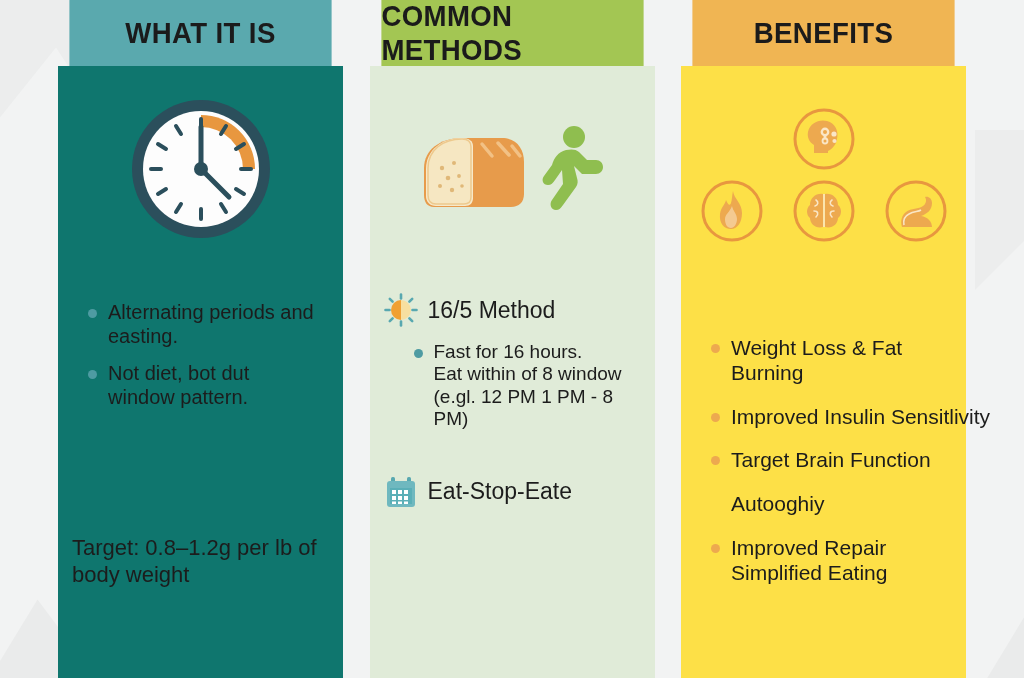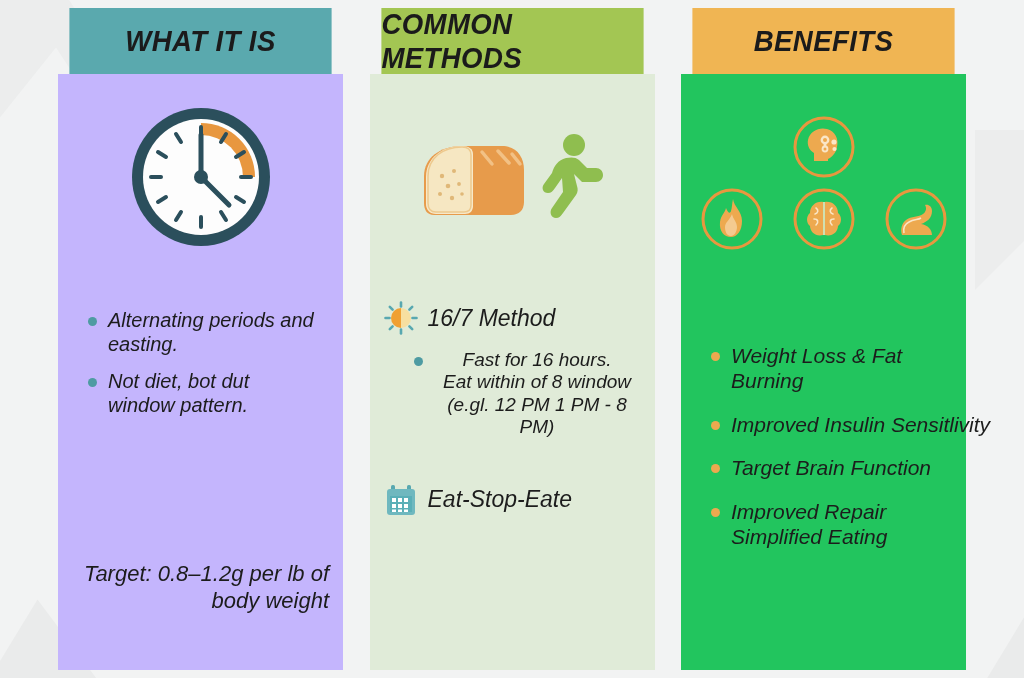--- a/index.html
+++ b/index.html
@@ -24,47 +24,46 @@
     clip-path:polygon(0 100%, 45% 35%, 100% 100%); background:#eaebeb; }
   .chev.c3 { width:160px; height:160px; left:975px; top:130px;
     clip-path:polygon(0 0, 50% 0, 100% 60%, 100% 100%, 50% 50%, 0 100%); }
   .chev.c4 { width:150px; height:170px; left:980px; top:520px;
     clip-path:polygon(0 100%, 48% 30%, 100% 100%); background:#eaebeb; }
 
   
   .board {
     position:absolute; inset:0; z-index:2;
     display:flex; justify-content:space-between;
-    padding:8px 58px;
-    font-style:italic;
+    padding:0 58px;
   }
   .col {
     width:285px;
     display:flex; flex-direction:column;
     position:relative;
   }
   .col-header {
     height:66px;
     display:flex; align-items:center; justify-content:center;
     font-weight:bold;
     font-size:30px;
     letter-spacing:0.4px;
     color:#1b1b1b;
     text-transform:uppercase;
     font-stretch:condensed;
     transform:scaleX(0.92);
   }
   .col-body { flex:1; padding:0; position:relative; }
 
   .col-what .col-header { background:#5aa9ae; }
-  .col-what .col-body   { background:#c4b5fd; }
+  .col-what .col-body   { background:#0f766e; }
   .col-methods .col-header { background:#a3c653; }
   .col-methods .col-body   { background:#e0ebd8; }
   .col-benefits .col-header { background:#f0b553; }
-  .col-benefits .col-body   { background:#22c55e; }
+  .col-benefits .col-body   { background:#fde047; }
 
   
   .hero { display:flex; align-items:center; justify-content:center; }
   .hero-clock { height:205px; }
   .hero-bread { height:205px; }
   .hero-badges { height:210px; }
 
   
   .clock { position:relative; width:152px; height:152px; }
   .clock svg { display:block; }
@@ -94,42 +93,41 @@
     left:2px; top:8px;
     width:9px; height:9px;
     border-radius:50%;
   }
   .col-what .blist li:before     { background:#4e9ba2; }
   .col-methods .blist li:before  { background:#4e9ba2; }
   .col-benefits .blist li:before { background:#eda94f; }
   .blist li.nobullet:before { display:none; }
 
   .target {
-    text-align:right;
+    text-align:left;
     font-size:22px;
     line-height:1.22;
     color:#1c1c1c;
     font-stretch:condensed;
     padding:0 14px;
-    margin-top:18px;
   }
 
   
   .method { padding:0 10px 0 14px; }
   .method-head {
     display:flex; align-items:center; gap:10px;
     margin-bottom:14px;
   }
   .method-title {
     font-size:23px;
     color:#1c1c1c;
     font-stretch:condensed;
   }
   .method .blist { padding-left:28px; padding-right:4px; }
-  .method .blist li { font-size:19px; margin-bottom:0;text-align:center; }
+  .method .blist li { font-size:19px; margin-bottom:0; }
   .spacer-22 { height:22px; }
   .spacer-30 { height:30px; }
   .spacer-44 { height:44px; }
   .spacer-56 { height:56px; }
 
   .benefits-list { padding-top:4px; }
   .benefits-list li { font-size:21px; margin-bottom:19px; white-space:nowrap; }
   .benefits-list li.wrap { white-space:normal; }
 </style>
 </head>
@@ -239,21 +237,21 @@
               <line x1="1.5" y1="17" x2="5.5" y2="17"></line>
               <line x1="28.5" y1="17" x2="32.5" y2="17"></line>
               <line x1="5.8" y1="5.8" x2="8.6" y2="8.6"></line>
               <line x1="25.4" y1="25.4" x2="28.2" y2="28.2"></line>
               <line x1="5.8" y1="28.2" x2="8.6" y2="25.4"></line>
               <line x1="25.4" y1="8.6" x2="28.2" y2="5.8"></line>
             </g>
             <path d="M17 7 A10 10 0 0 0 17 27 Z" fill="#f0a033"></path>
             <path d="M17 7 A10 10 0 0 1 17 27 Z" fill="#f7dfa0"></path>
           </svg>
-          <span class="method-title">16/7 Method</span>
+          <span class="method-title">16/5 Method</span>
         </div>
         <ul class="blist">
           <li style="white-space:pre-line">Fast for 16 hours.
 Eat within of 8 window
 (e.gl. 12 PM 1 PM - 8 PM)</li>
         </ul>
       </div>
 
       <div class="spacer-44"></div>
 
@@ -334,18 +332,19 @@
           </div>
         </div>
       </div>
 
       <div class="spacer-56"></div>
 
       <ul class="blist benefits-list">
         <li class="wrap">Weight Loss &amp; Fat Burning</li>
         <li>Improved Insulin Sensitlivity</li>
         <li>Target Brain Function</li>
+        <li class="nobullet">Autooghiy</li>
         <li class="wrap">Improved Repair Simplified Eating</li>
       </ul>
     </div>
   </section>
 
 </div>
 
 </body></html>

